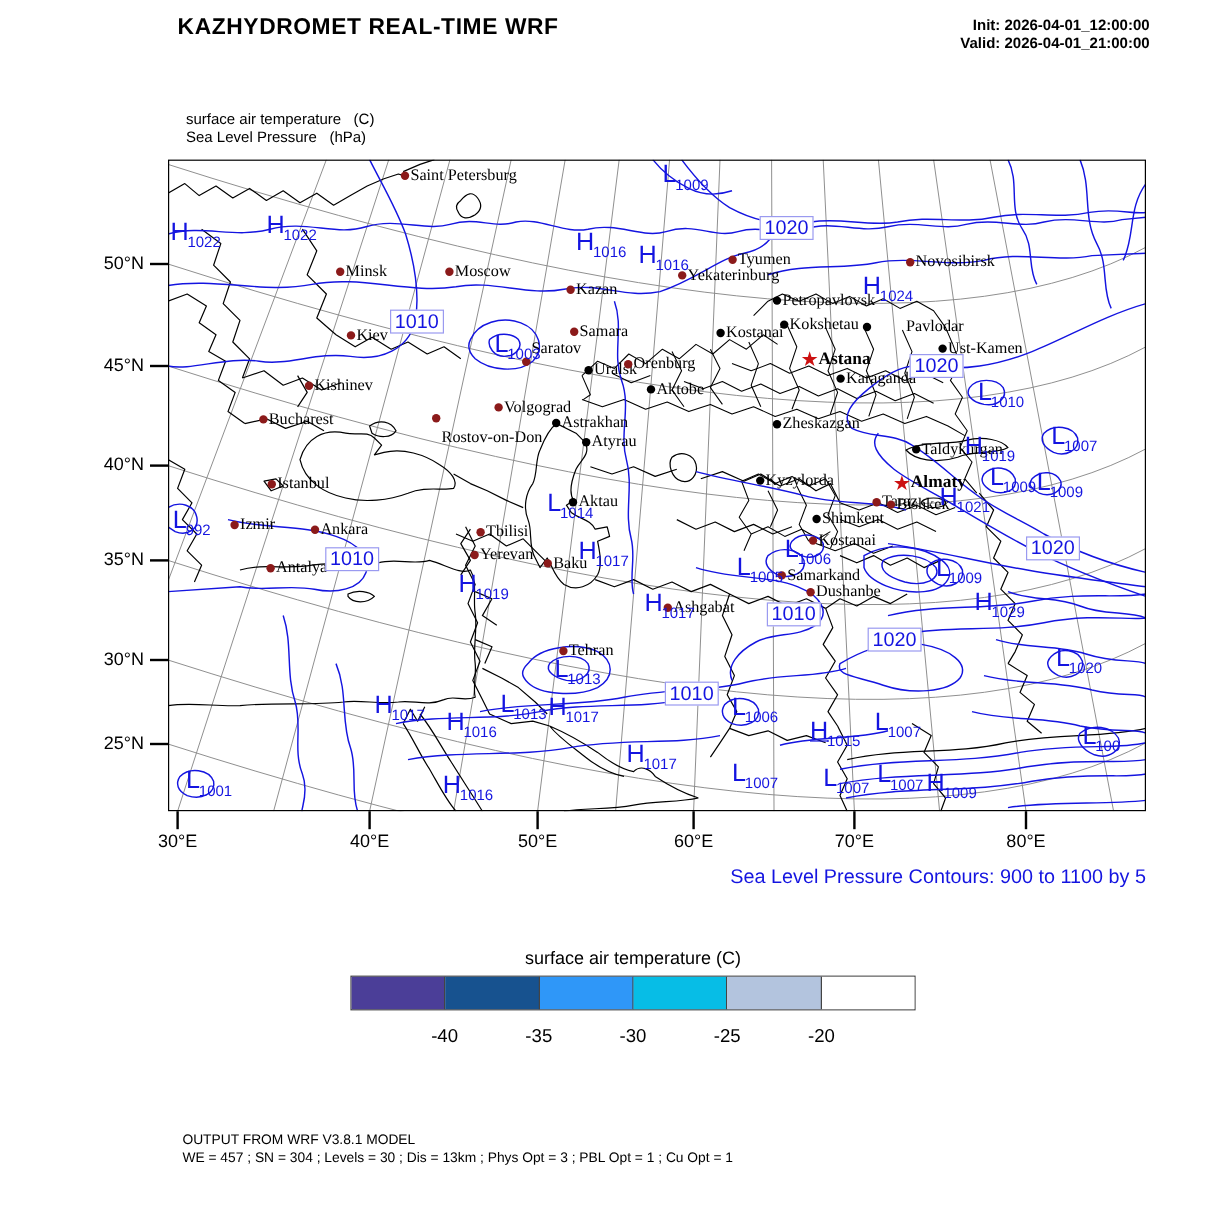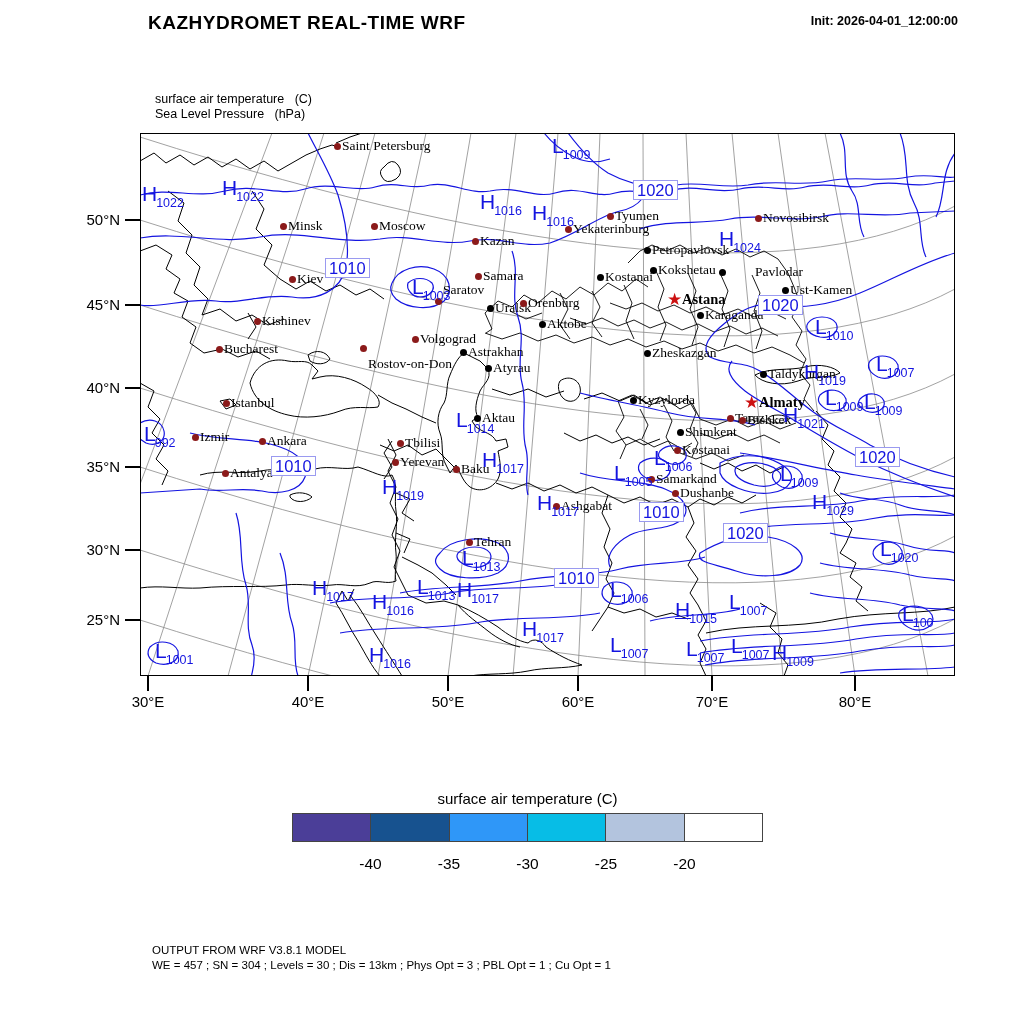--- a/index.html
+++ b/index.html
@@ -40,20 +40,21 @@
   .cbox{position:absolute;color:#1414e0;font-size:16.5px;line-height:18px;padding:0 3px;
         background:#fff;border:1px solid #9a9af0;white-space:nowrap;}
 </style>
 </head>
 <body>
 
 <div class="stage">
 
   <div class="abs title">KAZHYDROMET REAL-TIME WRF</div>
   <div class="abs initline">Init: 2026-04-01_12:00:00</div>
+  <div class="abs validline">Valid: 2026-04-01_21:00:00</div>
   <div class="abs fieldline1">surface air temperature   (C)</div>
   <div class="abs fieldline2">Sea Level Pressure   (hPa)</div>
 
   <div class="abs map-clip">
     <div class="map-inner">
       <svg class="abs" style="left:140px;top:133px;" width="815" height="543" viewBox="0 0 815 543">
 
         <g stroke="#8a8a8a" stroke-width="0.8" fill="none">
           <path d="M0 4 Q592 193.5 815 73"></path>
           <path d="M0 87 Q592 276.5 815 156"></path>
@@ -353,20 +354,21 @@
       <div class="tick-v" style="left: 447.3px; top: 676px;"></div>
       <div class="axlab-lon abs" style="left: 418px; top: 693px;">50°E</div>
       <div class="tick-v" style="left: 577.3px; top: 676px;"></div>
       <div class="axlab-lon abs" style="left: 548px; top: 693px;">60°E</div>
       <div class="tick-v" style="left: 711.3px; top: 676px;"></div>
       <div class="axlab-lon abs" style="left: 682px; top: 693px;">70°E</div>
       <div class="tick-v" style="left: 854.3px; top: 676px;"></div>
       <div class="axlab-lon abs" style="left: 825px; top: 693px;">80°E</div>
     </div>
 
+  <div class="abs caption">Sea Level Pressure Contours: 900 to 1100 by 5</div>
 
   <div class="abs cb-title">surface air temperature  (C)</div>
   <div class="abs cb-bar" id="cb-bar">
       <div class="cb-seg" style="background: rgb(75, 62, 152);"></div>
       <div class="cb-seg" style="background: rgb(23, 82, 143);"></div>
       <div class="cb-seg" style="background: rgb(47, 151, 248);"></div>
       <div class="cb-seg" style="background: rgb(7, 189, 230);"></div>
       <div class="cb-seg" style="background: rgb(179, 196, 222);"></div>
       <div class="cb-seg" style="background: rgb(255, 255, 255);"></div>
     </div>

